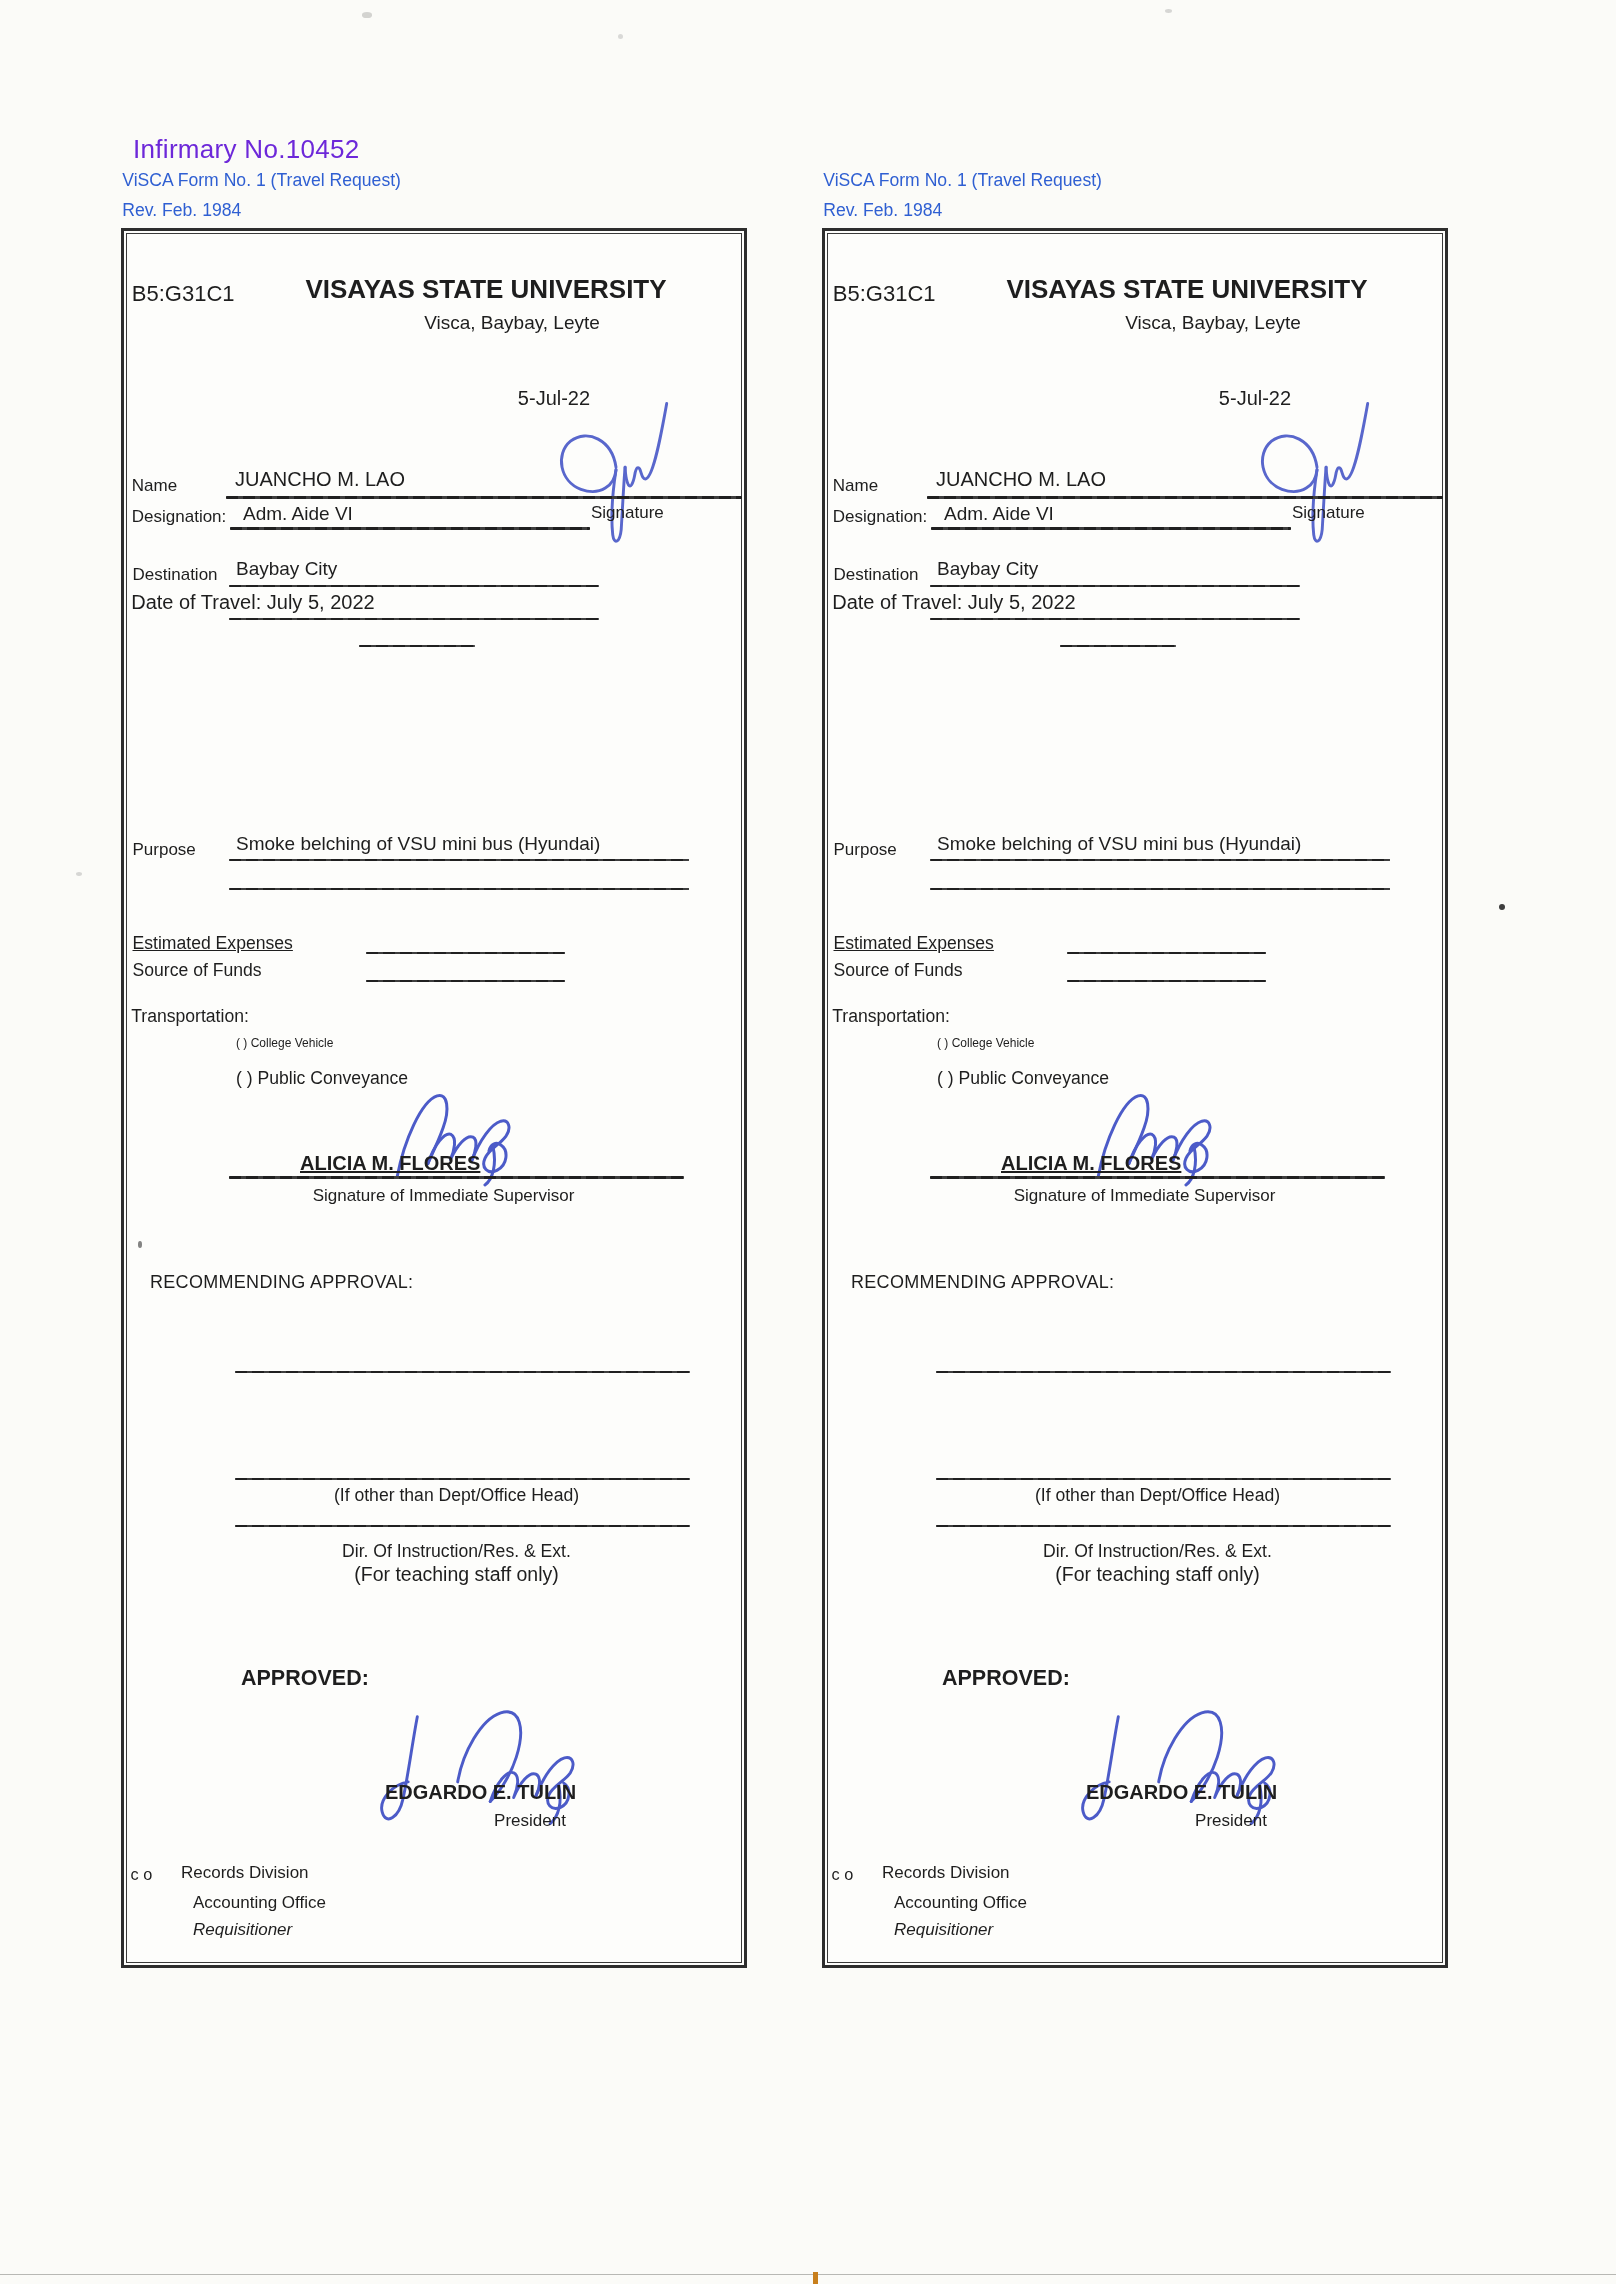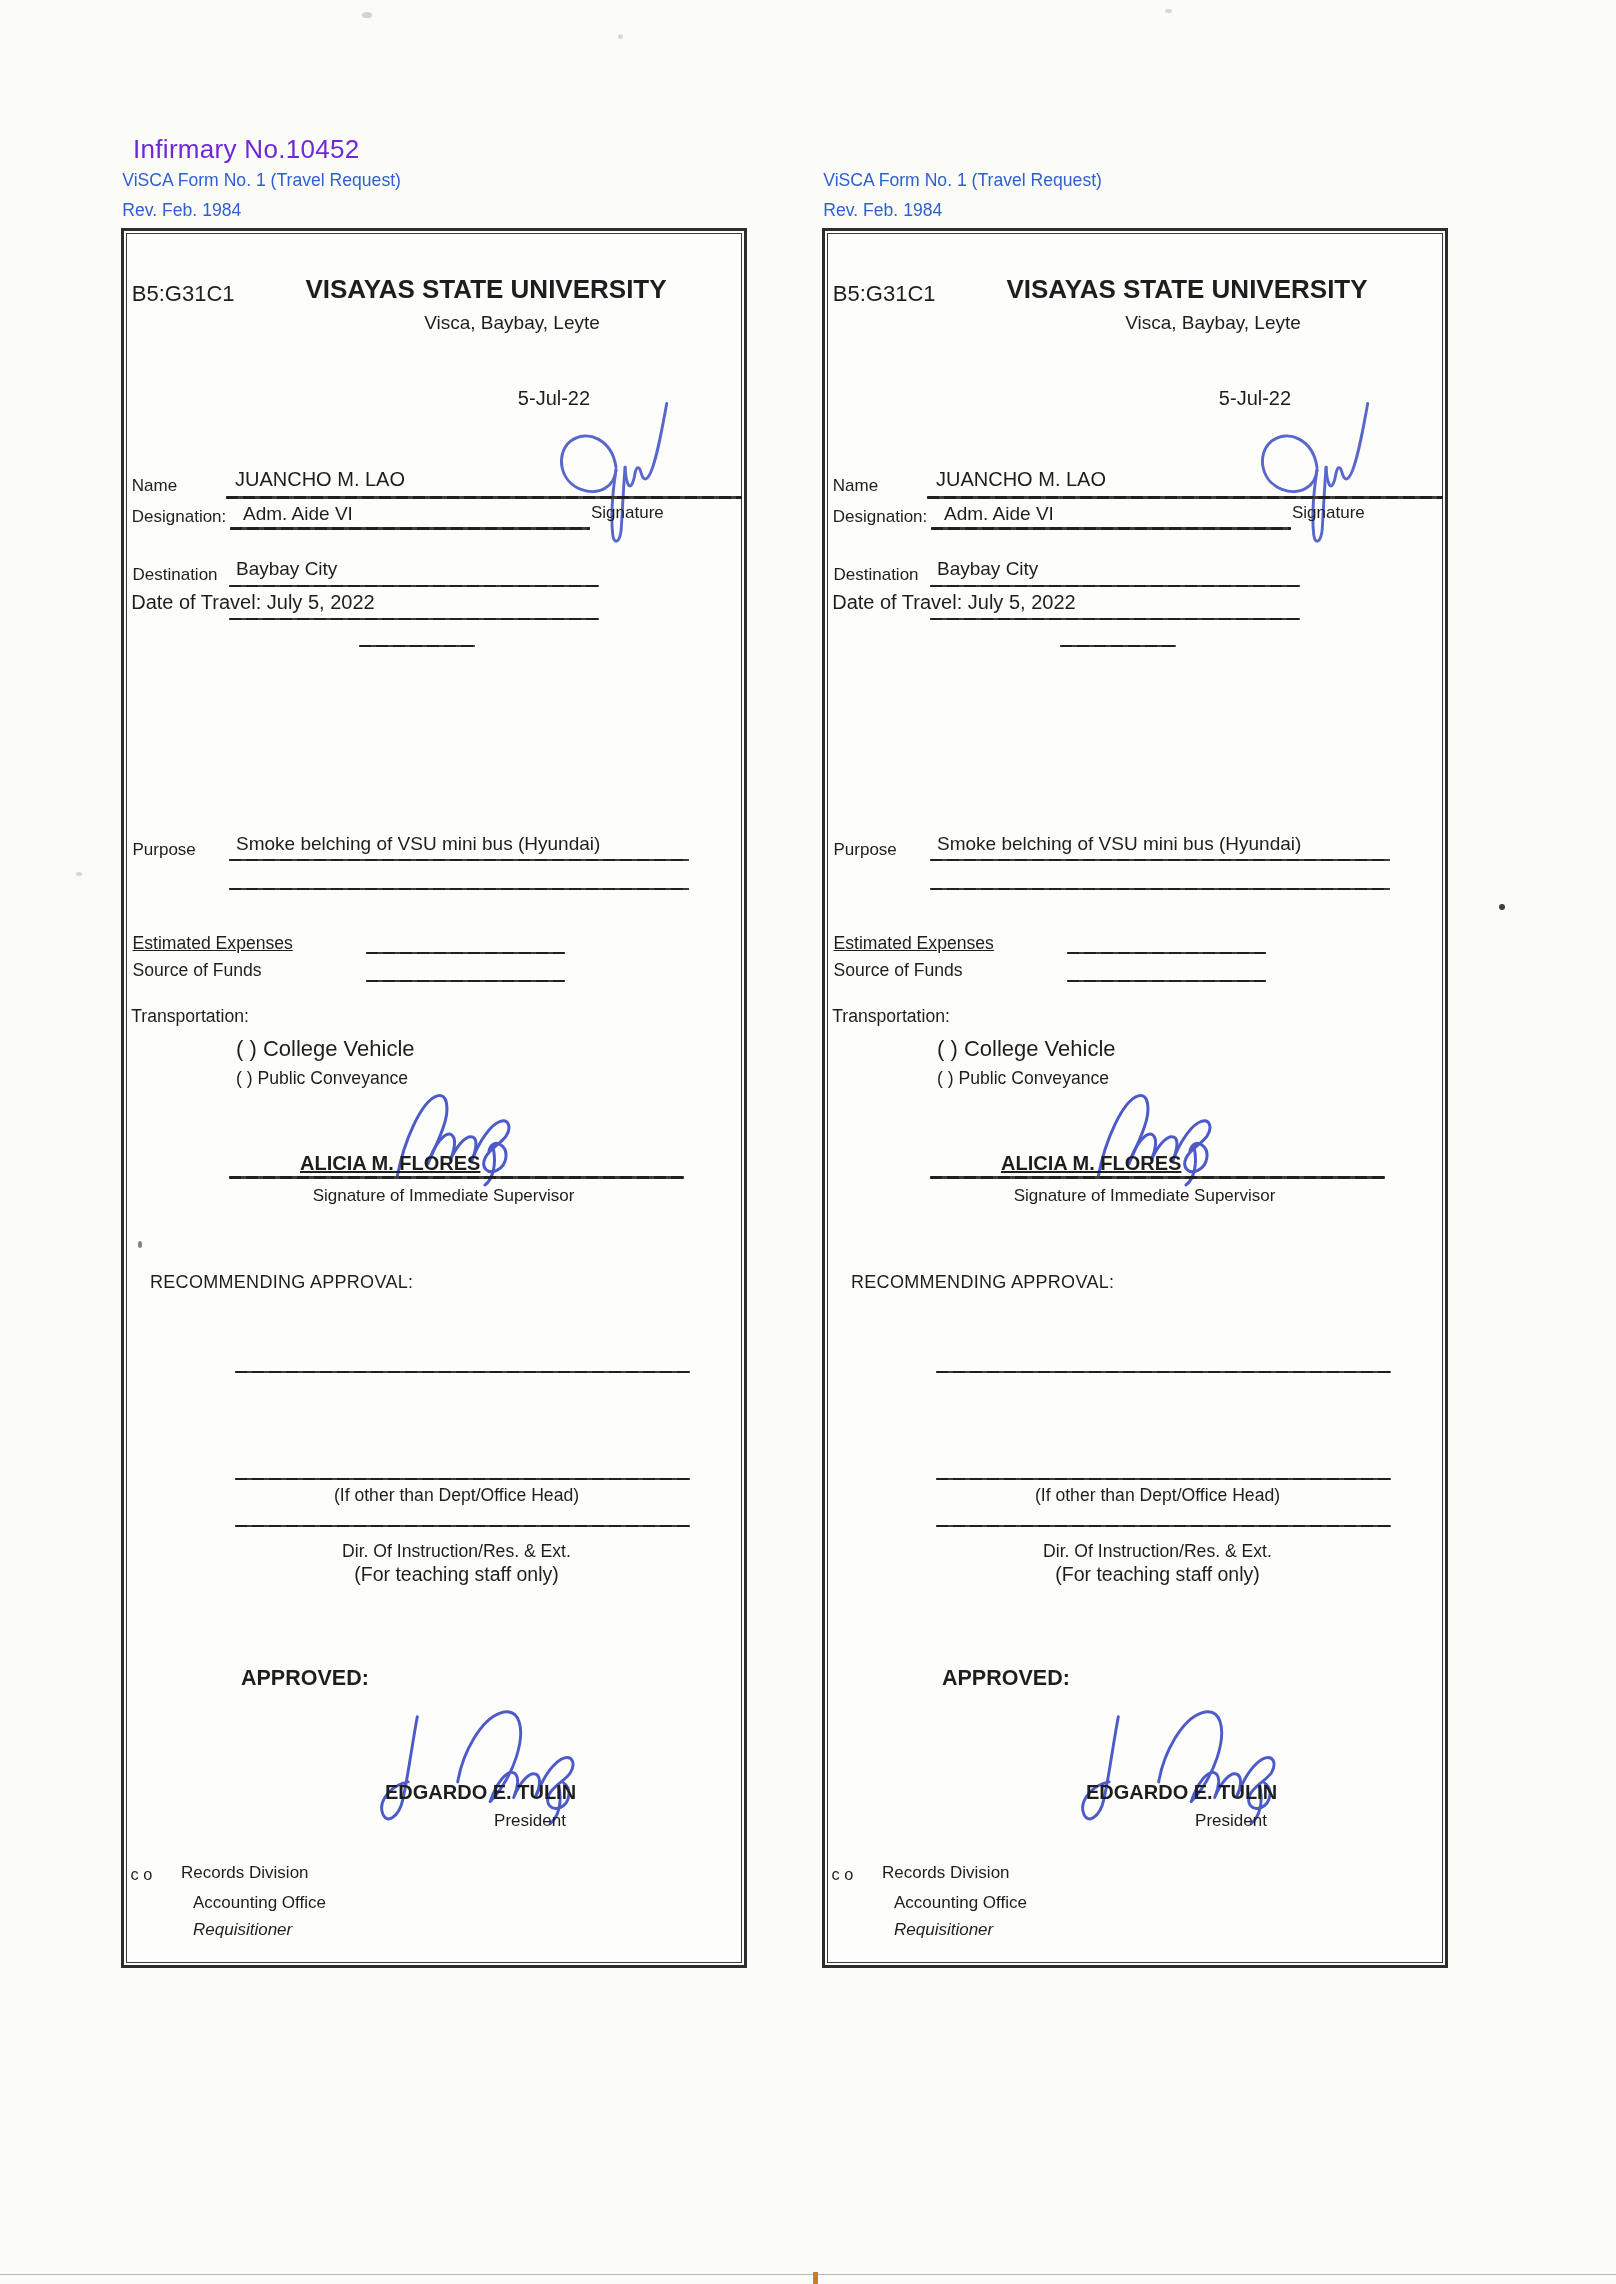--- a/index.html
+++ b/index.html
@@ -64,21 +64,21 @@
   .purpose-value { left:112px; top:602px; }
   .u-purpose1    { left:105px; top:628px;  width:460px; }
   .u-purpose2    { left:105px; top:657px; width:460px; }
 
   .est-label { left:8.5px; top:702px; font-size:17.6px;text-decoration:underline; }
   .u-est     { left:242px; top:721px; width:199px; }
   .src-label { left:8.5px; top:729px; font-size:17.6px; }
   .u-src     { left:242px; top:749px; width:199px; }
 
   .transport-label { left:7.2px;  top:775px; font-size:17.6px; }
-  .opt-college     { left:112px; top:805px; font-size:22px; }
+  .opt-college     { left:112px; top:805px; font-size:12px; }
   .opt-public      { left:112px; top:837px; font-size:17.6px; }
 
   .alicia-name   { left:176px; top:921px; width:287px; text-align:left; font-weight:bold; font-size:20px;text-decoration:underline; }
   .u-alicia      { left:105px; top:945px; width:455px; }
   .alicia-title  { left:163px; top:955px; width:313px; text-align:center; font-size:17px; }
 
   .recommending { left:26px; top:1041px; font-size:18px; letter-spacing:0.3px; }
   .u-rec1       { left:111px; top:1140px; width:455px; }
   .u-rec2       { left:111px; top:1247px; width:455px; }
   .cap-ifother  { left:176px; top:1254px; width:313px; text-align:center; font-size:17.6px; }

